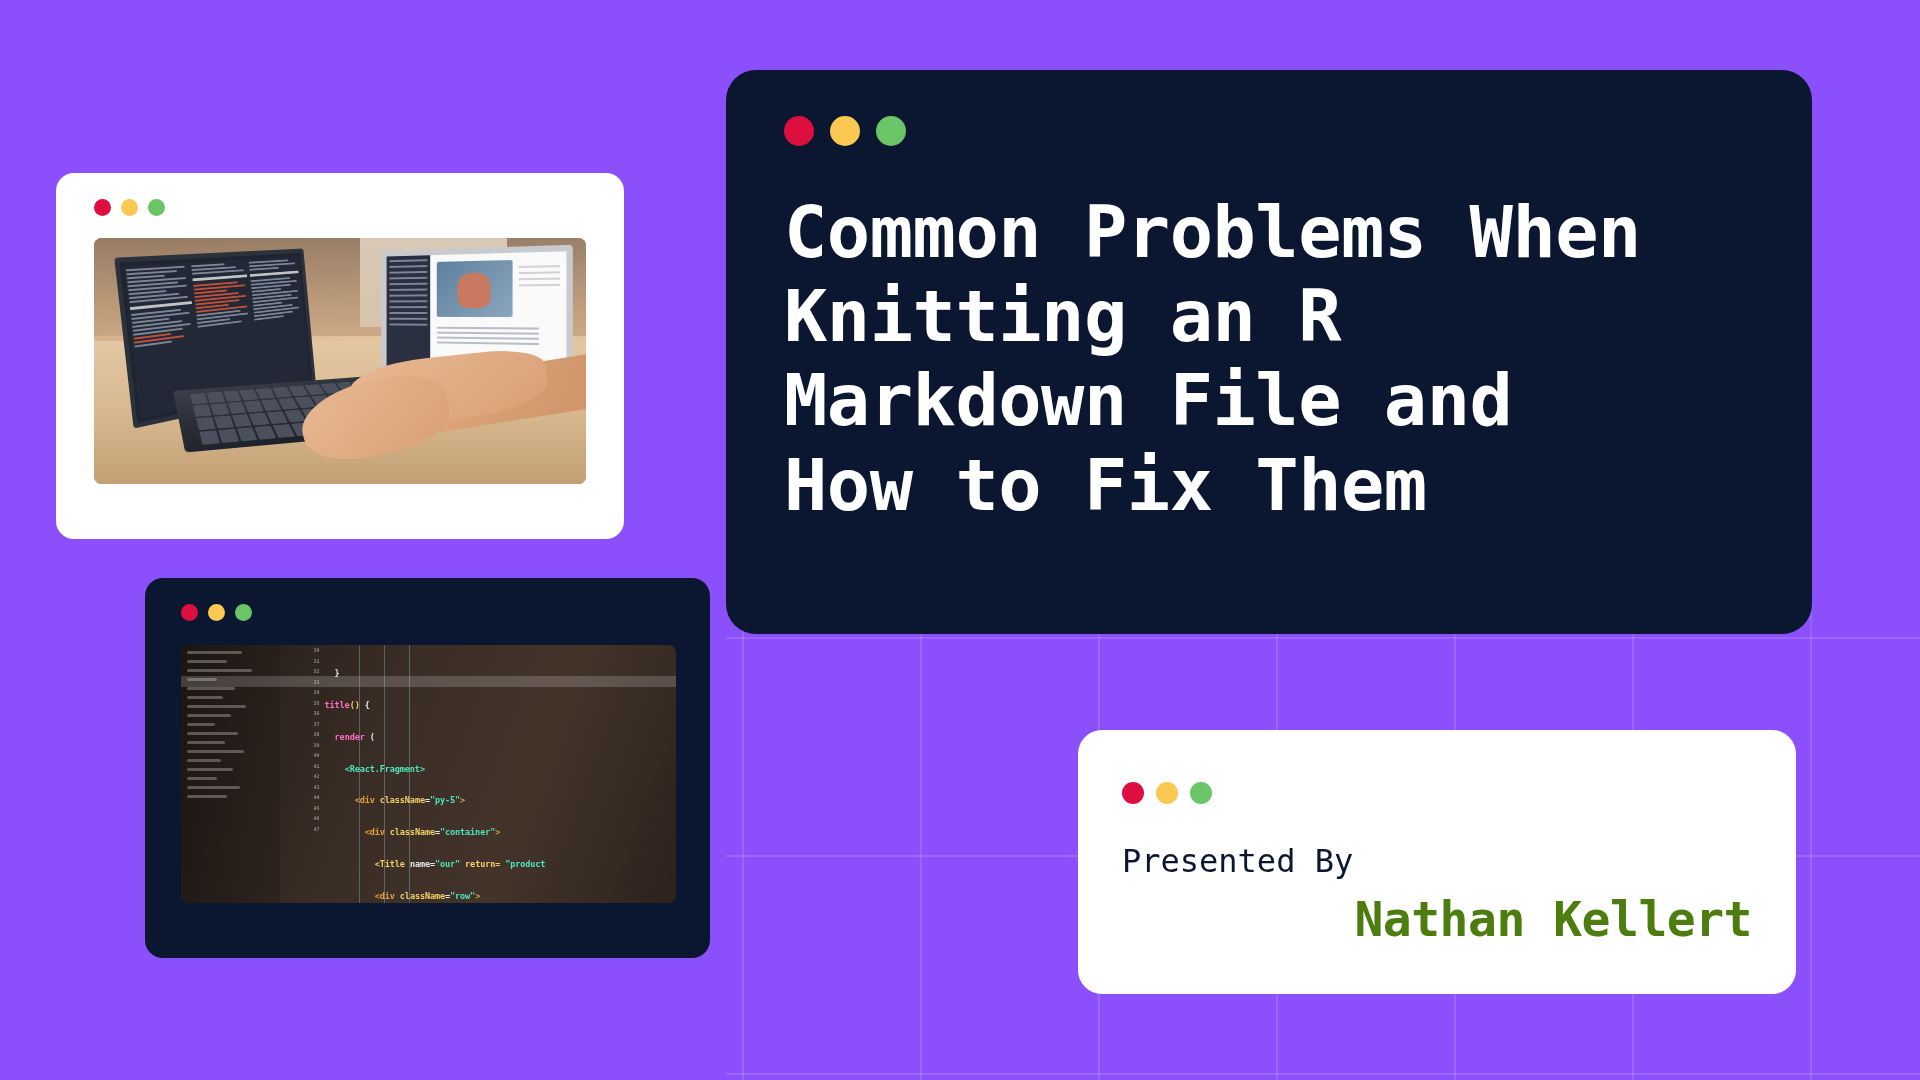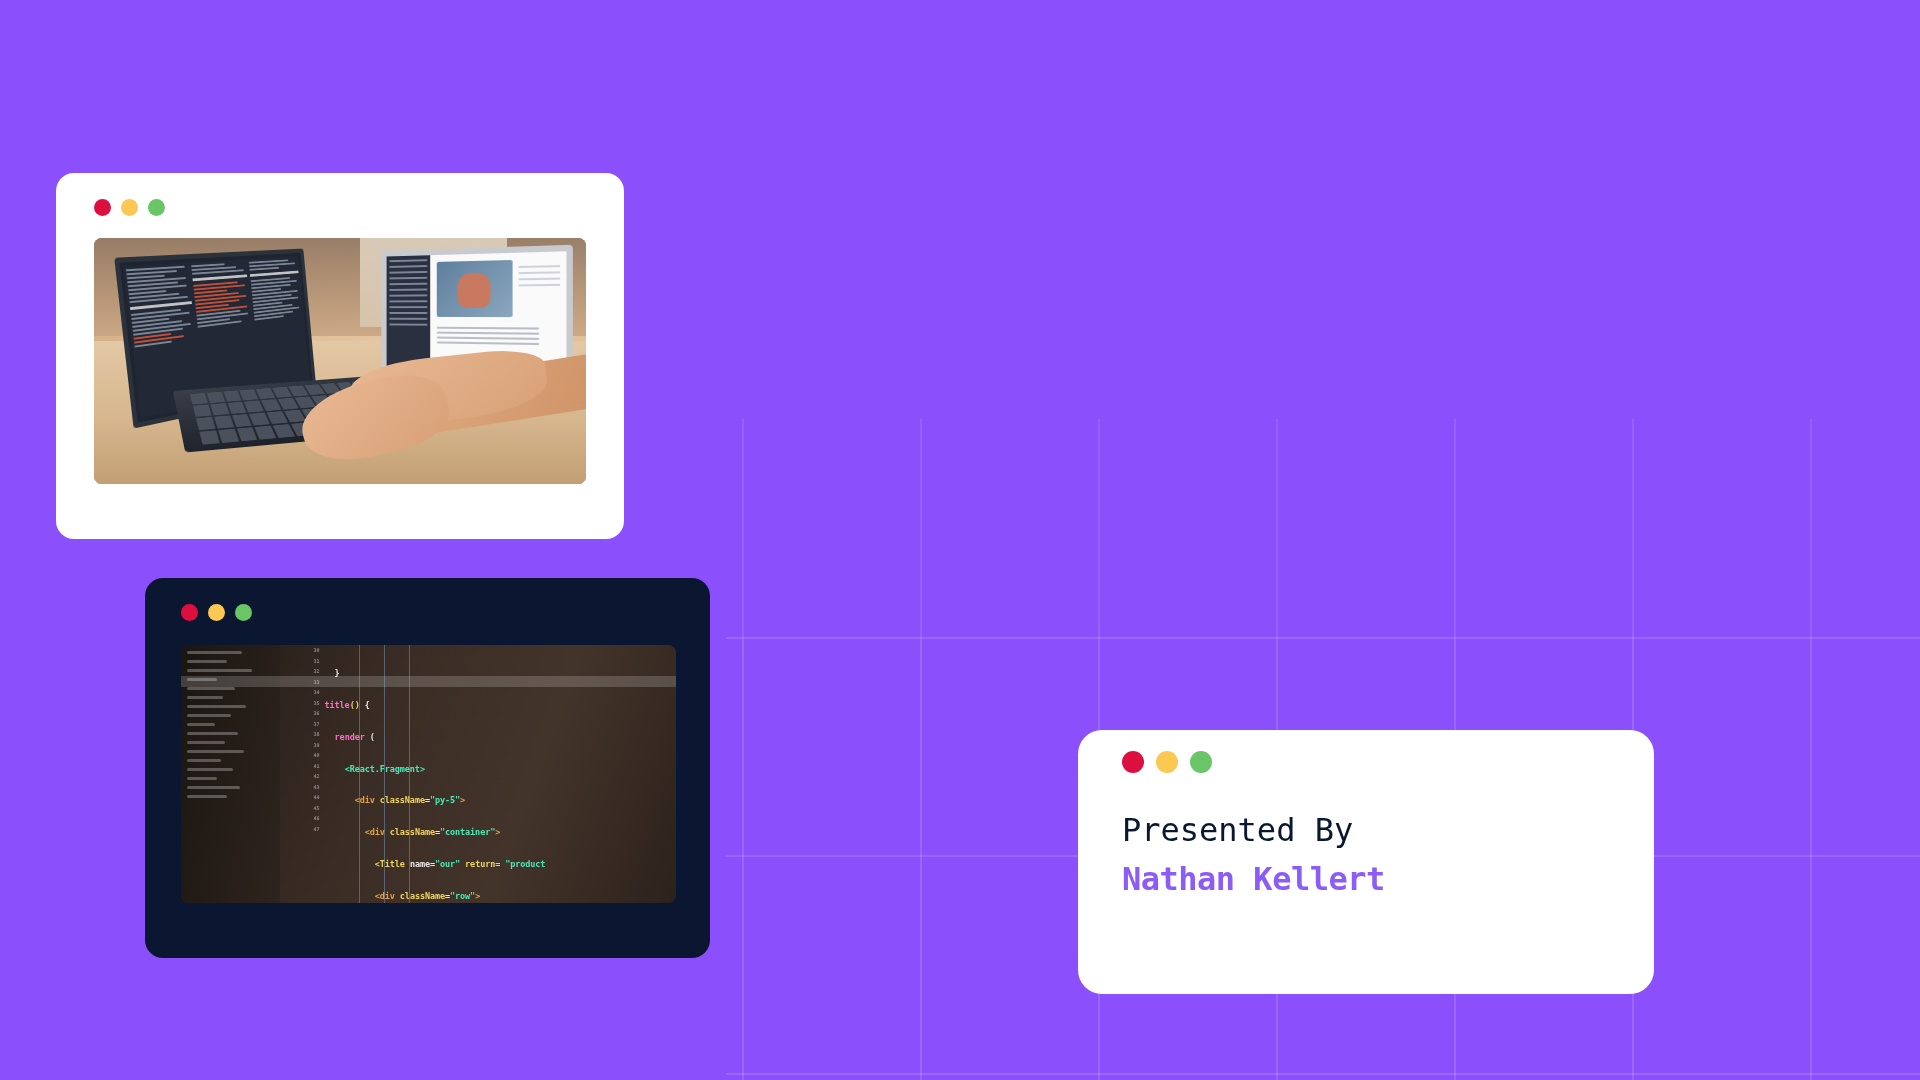--- a/index.html
+++ b/index.html
@@ -283,42 +283,43 @@
     font-size:72px;
     line-height:1.17;
     letter-spacing:-0.5px;
     white-space:pre-line;
   }
 
   
   #presenter-card{
     position:absolute;
     left:1078px; top:730px;
-    width:576px; height:264px;
+    width:718px; height:264px;
     background:#ffffff;
     border-radius:24px;
-    padding:21px 44px;
+    padding:52px 44px;
   }
   #presenter-card .dots{ gap:12px; margin-bottom:40px; }
   #presenter-card .dot{ width:22px; height:22px; }
   #presented-by{
     color:#0b1730;
     font-family:"DejaVu Sans Mono", monospace;
     font-size:32px;
     line-height:1.1;
     margin-bottom:14px;
     letter-spacing:0px;
   }
   #presenter-name{
-    color:#8b5cf6;
+    color:#4d7c0f;
     font-family:"DejaVu Sans Mono", monospace;
     font-weight:bold;
-    font-size:32px;
+    font-size:48px;
     line-height:1.1;
     letter-spacing:-0.5px;
+    text-align:right;
   }
 </style>
 </head>
 <body>
 
 <div id="stage">
 
   <div id="grid-overlay-2"></div>
   <div id="grid-overlay"></div>
 
@@ -623,20 +624,31 @@
         
         
       </div>
       <div class="code-hl"></div>
       <div class="code-indent" style="left:36%"></div>
       <div class="code-indent" style="left:41%"></div>
       <div class="code-indent" style="left:46%"></div>
     </div>
   </div>
 
+  <div id="title-card">
+    <div class="dots">
+      <span class="dot red"></span>
+      <span class="dot yellow"></span>
+      <span class="dot green"></span>
+    </div>
+    <h1 id="title-text">Common Problems When
+Knitting an R
+Markdown File and
+How to Fix Them</h1>
+  </div>
 
   <div id="presenter-card">
     <div class="dots">
       <span class="dot red"></span>
       <span class="dot yellow"></span>
       <span class="dot green"></span>
     </div>
     <div id="presented-by">Presented By</div>
     <div id="presenter-name">Nathan Kellert</div>
   </div>

